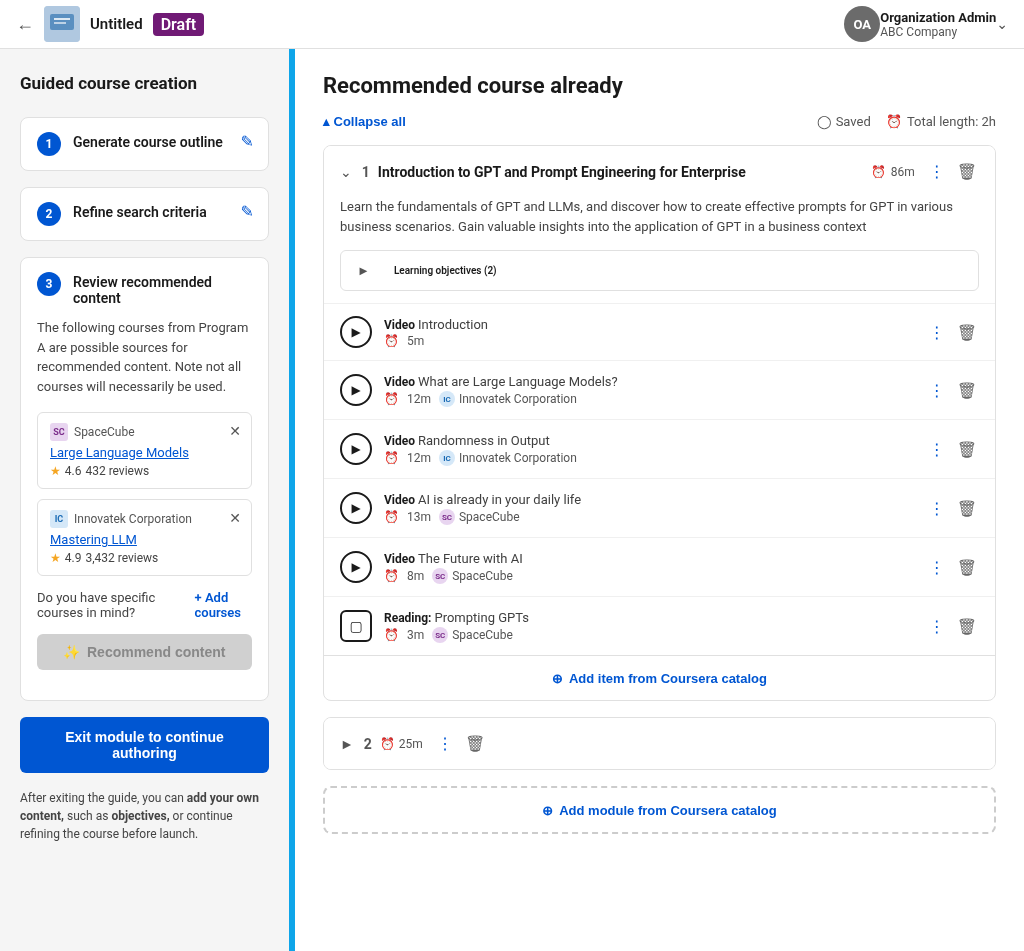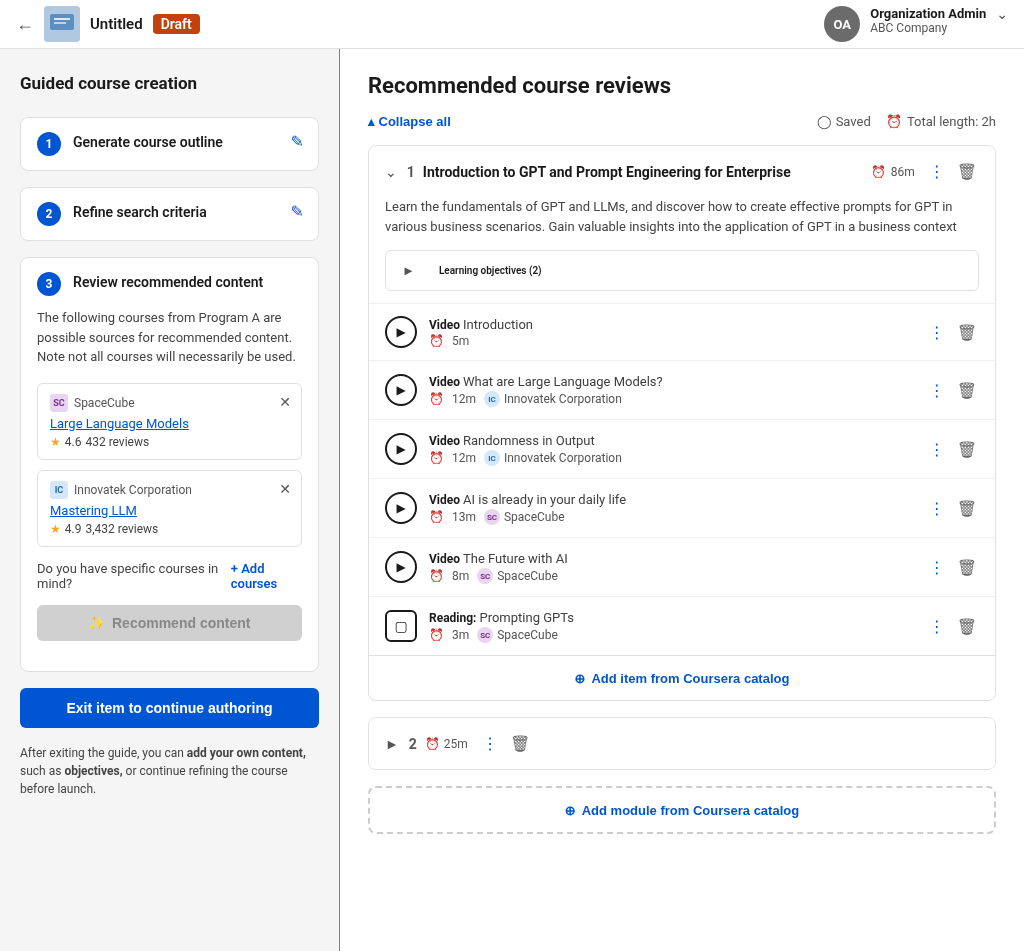--- a/index.html
+++ b/index.html
@@ -8,33 +8,33 @@
     
     .top-nav {
       display: flex; align-items: center; justify-content: space-between;
       padding: 0 16px; height: 49px; border-bottom: 1px solid #e0e0e0;
       flex-shrink: 0;
     }
     .top-nav-left { display: flex; align-items: center; gap: 10px; }
     .back-btn { background: none; border: none; cursor: pointer; color: #555; font-size: 18px; display: flex; align-items: center; }
     .course-thumb { width: 36px; height: 36px; background: #c8d8e8; border-radius: 4px; display: flex; align-items: center; justify-content: center; overflow: hidden; }
     .course-title { font-size: 15px; font-weight: 600; color: #1a1a1a; }
-    .draft-badge { background: #c2410c; color: #fff; font-size: 14px; font-weight: 600; padding: 2px 8px; border-radius: 4px; }
-    .top-nav-right { display: flex; gap: 10px; cursor: pointer; }
+    .draft-badge { background: #701a75; color: #fff; font-size: 16px; font-weight: 600; padding: 2px 8px; border-radius: 4px; }
+    .top-nav-right { display: flex; align-items: center; cursor: pointer; }
     .org-avatar { width: 36px; height: 36px; background: #6b6b6b; border-radius: 50%; display: flex; align-items: center; justify-content: center; color: #fff; font-size: 13px; font-weight: 700; }
     .org-info { text-align: left; }
     .org-name { font-size: 13px; font-weight: 700; }
     .org-company { font-size: 12px; color: #555; }
     .chevron-down { color: #555; font-size: 14px; }
 
     
     .main-layout { display: flex; flex: 1; overflow: hidden; }
 
     
-    .sidebar { width: 340px; flex-shrink: 0; background: #f5f5f5; border-right: 1px solid #0ea5e9; padding: 24px 20px; overflow-y: auto; }
+    .sidebar { width: 295px; flex-shrink: 0; background: #f5f5f5; border-right: 6px solid #0ea5e9; padding: 24px 20px; overflow-y: auto; }
     .sidebar-title { font-size: 17px; font-weight: 700; margin-bottom: 24px; }
 
     .step-item { display: flex; align-items: flex-start; gap: 12px; margin-bottom: 16px; padding: 14px 16px; background: #fff; border-radius: 8px; border: 1px solid #e0e0e0; position: relative; }
     .step-number { width: 24px; height: 24px; border-radius: 50%; background: #0056d2; color: #fff; font-size: 12px; font-weight: 700; display: flex; align-items: center; justify-content: center; flex-shrink: 0; }
     .step-label { font-size: 14px; font-weight: 600; flex: 1; padding-top: 2px; }
     .step-edit { position: absolute; right: 14px; top: 14px; color: #0056d2; font-size: 16px; cursor: pointer; background: none; border: none; }
 
     
     .step3-content { background: #fff; border-radius: 8px; border: 1px solid #e0e0e0; padding: 14px 16px; margin-bottom: 16px; }
     .step3-header { display: flex; align-items: flex-start; gap: 12px; margin-bottom: 12px; }
@@ -201,29 +201,29 @@
         <a class="add-courses-link">+ Add courses</a>
       </div>
 
       <button class="recommend-btn">
         <span>✨</span>
         <span>Recommend content</span>
       </button>
     </div>
 
     
-    <button class="exit-btn">Exit item to continue authoring</button>
+    <button class="exit-btn">Exit module to continue authoring</button>
 
     <p class="exit-note">
       After exiting the guide, you can <strong>add your own content,</strong> such as <strong>objectives,</strong> or continue refining the course before launch.
     </p>
   </aside>
 
   <main class="content-area">
-    <h1 class="content-title">Recommended course reviews</h1>
+    <h1 class="content-title">Recommended course already</h1>
 
     <div class="content-toolbar">
       <button class="collapse-all">
         <span>▴</span>
         <span>Collapse all</span>
       </button>
       <div class="toolbar-right">
         <span>
           <span>◯</span>
           <span>Saved</span>

